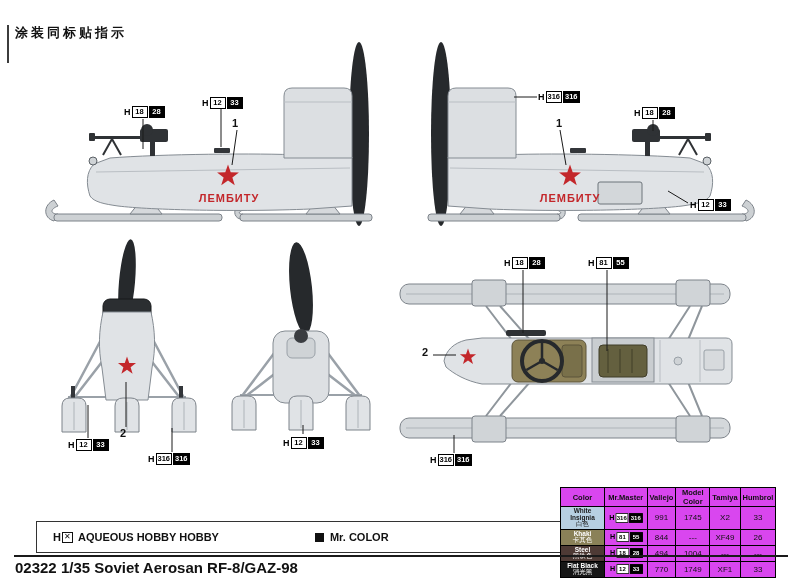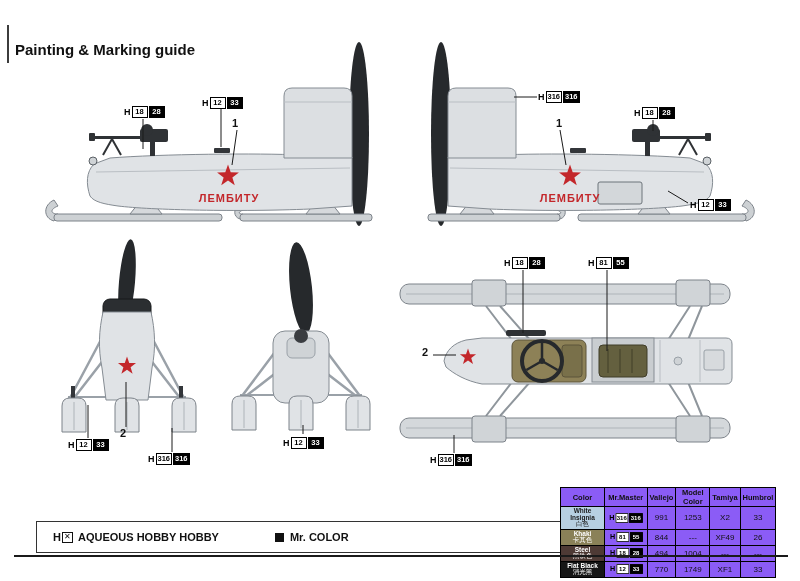--- a/index.html
+++ b/index.html
@@ -22,28 +22,28 @@
            line-height:10px; min-width:12px; padding:0 1px; text-align:center; }
   .box-b { border:1px solid #000; background:#000; color:#fff; font-size:7.5px; font-weight:700;
            line-height:10px; min-width:12px; padding:0 1px; text-align:center; margin-left:1px; }
   .decal-num { position:absolute; font-size:11px; font-weight:600; color:#111; }
 
   
   .legend-box { position:absolute; left:36px; top:521px; width:552px; height:30px;
                 border:1px solid #333; display:flex; align-items:center; }
   .legend-item { display:flex; align-items:center; font-size:11px; font-weight:700; color:#111; }
   .legend-item.first { margin-left:16px; }
-  .legend-item.second { margin-left:56px; }
+  .legend-item.second { margin-left:96px; }
   .xbox { display:inline-block; width:9px; height:9px; border:1px solid #111; margin:0 5px 0 1px;
           position:relative; }
   .xbox:before { content:"✕"; position:absolute; left:0; top:-1px; font-size:8px; line-height:10px; width:9px; text-align:center; }
   .sqbox { display:inline-block; width:9px; height:9px; background:#111; margin-right:6px; }
 
   
-  #color-table { position:absolute; left:560px; top:487px; border-collapse:collapse; background:#8b5cf6; }
+  #color-table { position:absolute; left:560px; top:487px; border-collapse:collapse; background:#d946ef; }
   #color-table th, #color-table td { border:1px solid #000; text-align:center; vertical-align:middle; padding:0; }
   #color-table th { font-size:7.5px; font-weight:700; height:16px; padding:0 2px; color:#111; }
   #color-table td { font-size:8px; height:13px; color:#111; }
   .cname { font-size:6.5px; line-height:6.5px; font-weight:700; padding:1px 0; }
   .cname .zh { font-weight:400; }
   .chip { display:inline-flex; align-items:center; transform:scale(0.8); transform-origin:center; }
   .chip .pfx { font-size:9px; font-weight:700; margin-right:1px; }
 
   
   .footer-rule { position:absolute; left:14px; top:555px; width:774px; height:2px; background:#1a1a1a; }
@@ -182,21 +182,21 @@
 
     <g stroke="#1a1a1a" stroke-width="1">
       <path d="M143,119 L143,149 M221,109 L221,147 M514,97 L537,97 M653,120 L653,131 M688,203 L668,191
                M88,438 L88,405 M126,427 L126,382 M172,452 L172,428 M303,434 L303,425
                M523,270 L523,333 M607,270 L607,351 M454,453 L454,435
                M237,130 L232,165 M560,130 L566,165 M433,355 L456,355" fill="none"></path>
     </g>
   </svg>
 
   <div class="title-bar"></div>
-  <div class="title-en">Painting &amp; Marking guide</div>
+  <div class="title-zh">涂装同标贴指示</div>
 
   <div id="callout-layer">
       <div class="callout" style="left: 124px; top: 106px; position: absolute;">
         <span class="pfx">H</span>
         <span class="box-w">18</span>
         <span class="box-b">28</span>
       </div>
       <div class="callout" style="left: 202px; top: 97px; position: absolute;">
         <span class="pfx">H</span>
         <span class="box-w">12</span>
@@ -291,21 +291,21 @@
               <div>White Insignia</div>
               <div class="zh">白色</div>
             </div>
           </td>
           <td><div class="callout chip" style="position: static;">
               <span class="pfx">H</span>
               <span class="box-w">316</span>
               <span class="box-b">316</span>
             </div></td>
           <td>991</td>
-          <td>1253</td>
+          <td>1745</td>
           <td>X2</td>
           <td>33</td>
         </tr>
         <tr>
           <td style="background: rgb(138, 129, 88); color: rgb(255, 255, 255);">
             <div class="cname">
               <div>Khaki</div>
               <div class="zh">卡其色</div>
             </div>
           </td>
@@ -350,14 +350,15 @@
             </div></td>
           <td>770</td>
           <td>1749</td>
           <td>XF1</td>
           <td>33</td>
         </tr>
       </tbody>
   </table>
 
   <div class="footer-rule"></div>
+  <div class="footer-text">02322 1/35 Soviet Aerosan RF-8/GAZ-98</div>
 
 </div>
 
 </body></html>

